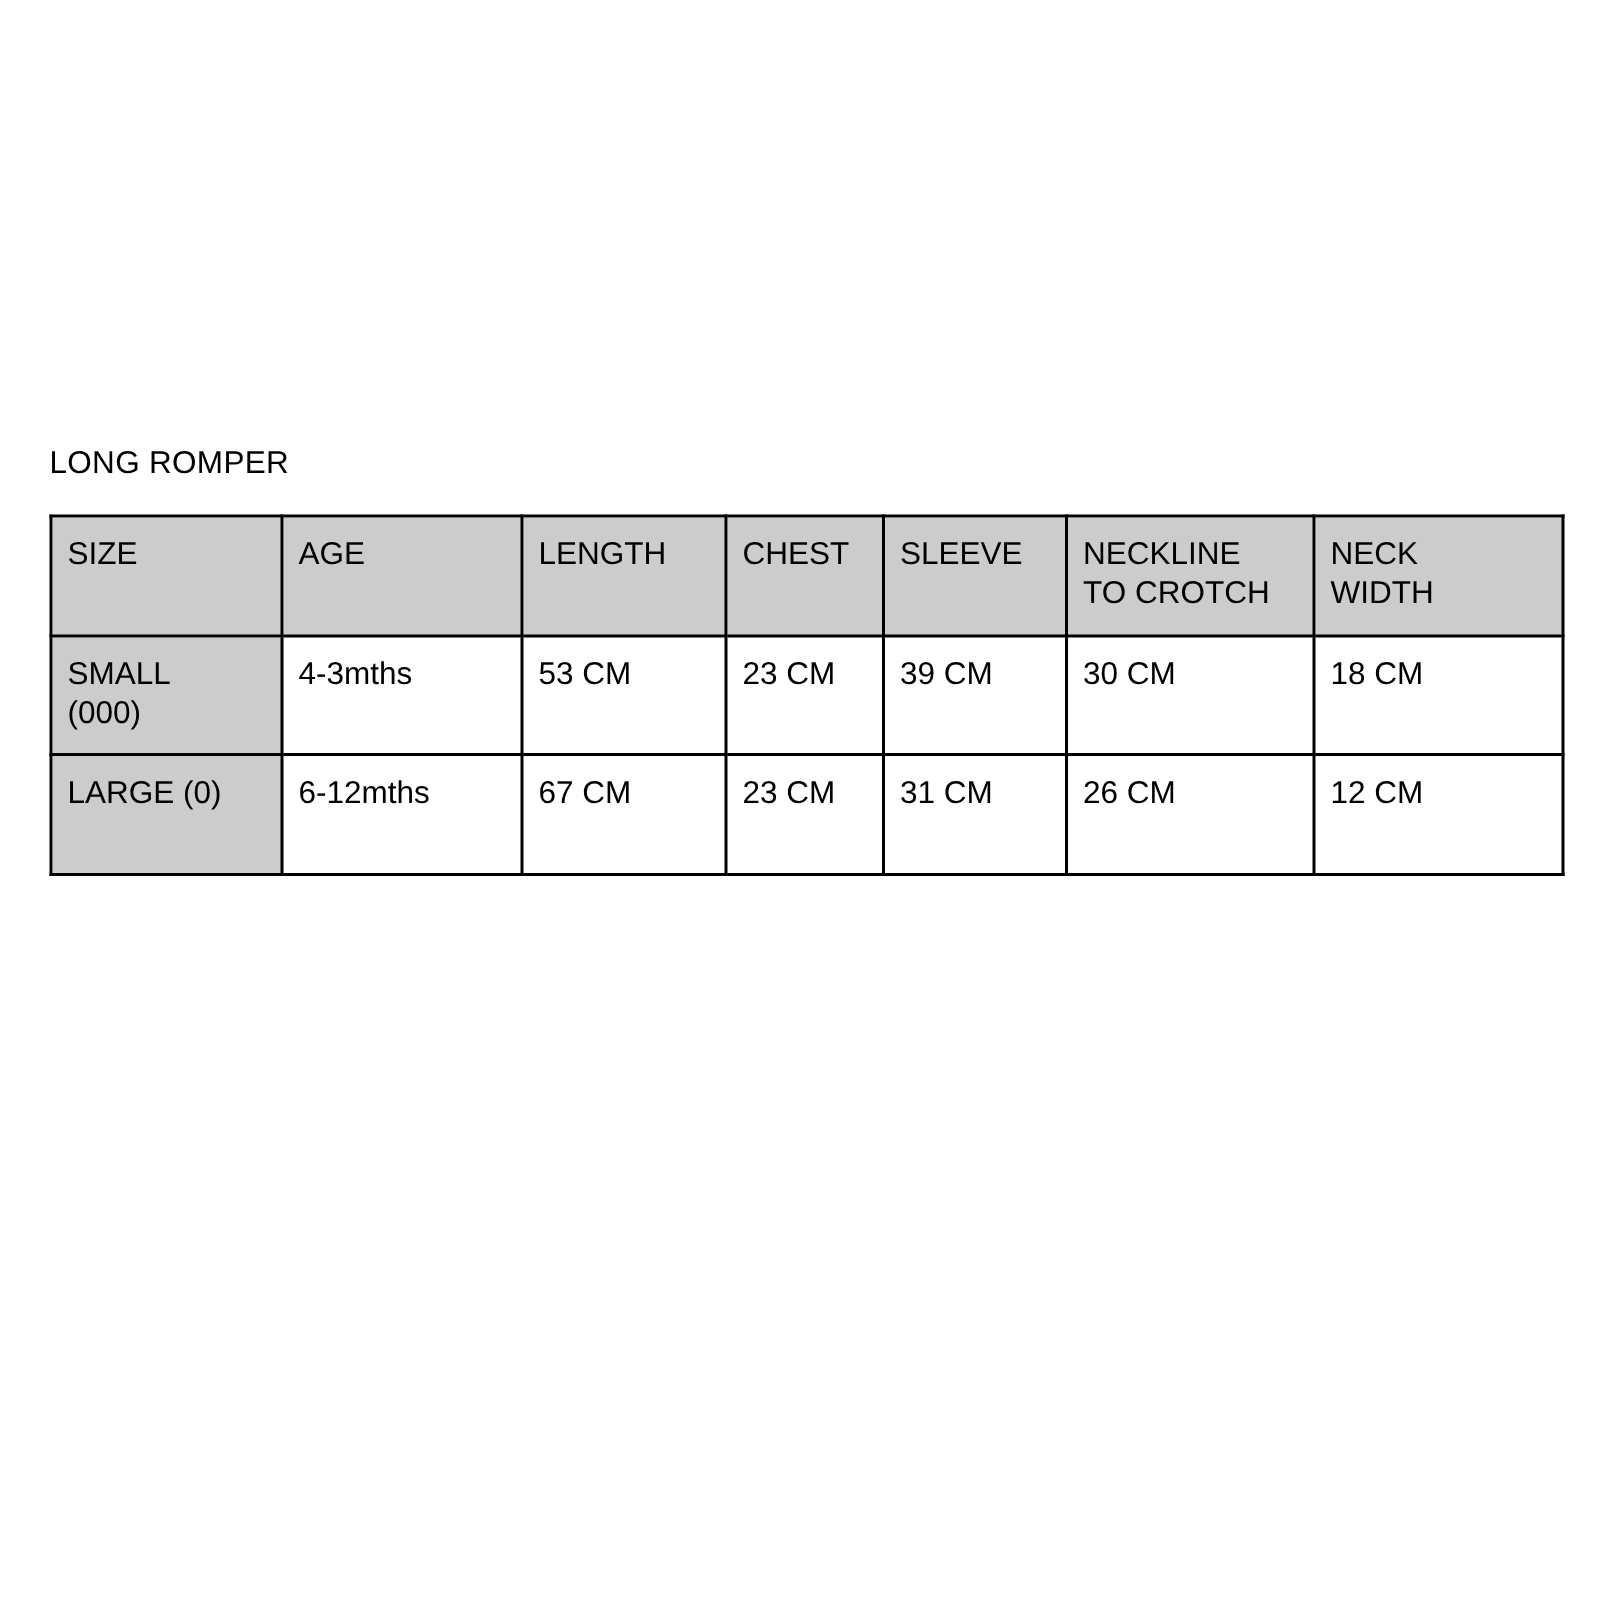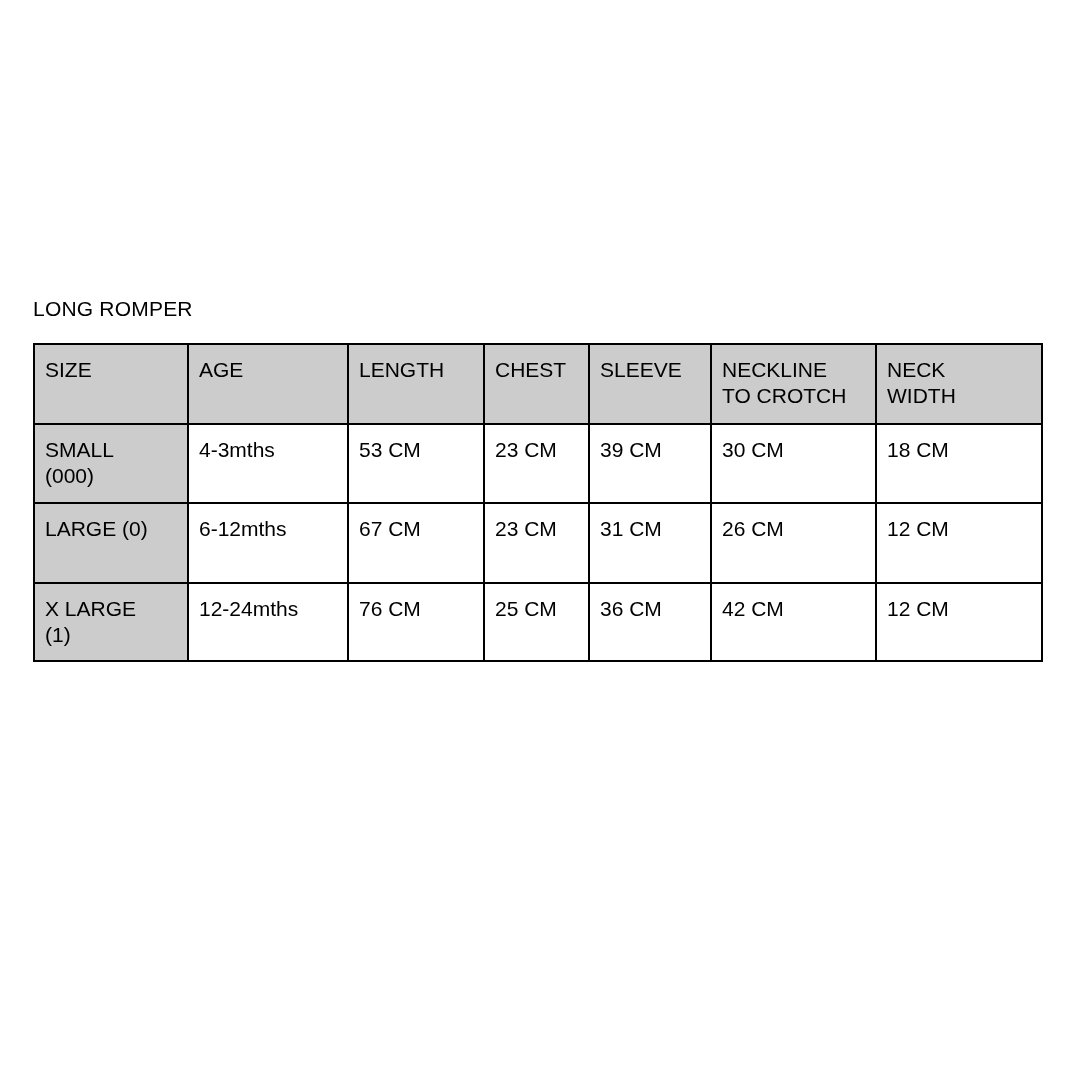--- a/index.html
+++ b/index.html
@@ -105,24 +105,14 @@
       </tr>
       <tr>
         <th>LARGE (0)</th>
         <td>6-12mths</td>
         <td>67 CM</td>
         <td>23 CM</td>
         <td>31 CM</td>
         <td>26 CM</td>
         <td>12 CM</td>
       </tr>
-      <tr>
-        <th>X LARGE
-(1)</th>
-        <td>12-24mths</td>
-        <td>76 CM</td>
-        <td>25 CM</td>
-        <td>36 CM</td>
-        <td>42 CM</td>
-        <td>12 CM</td>
-      </tr>
     </tbody>
 </table>
 
 </body></html>

